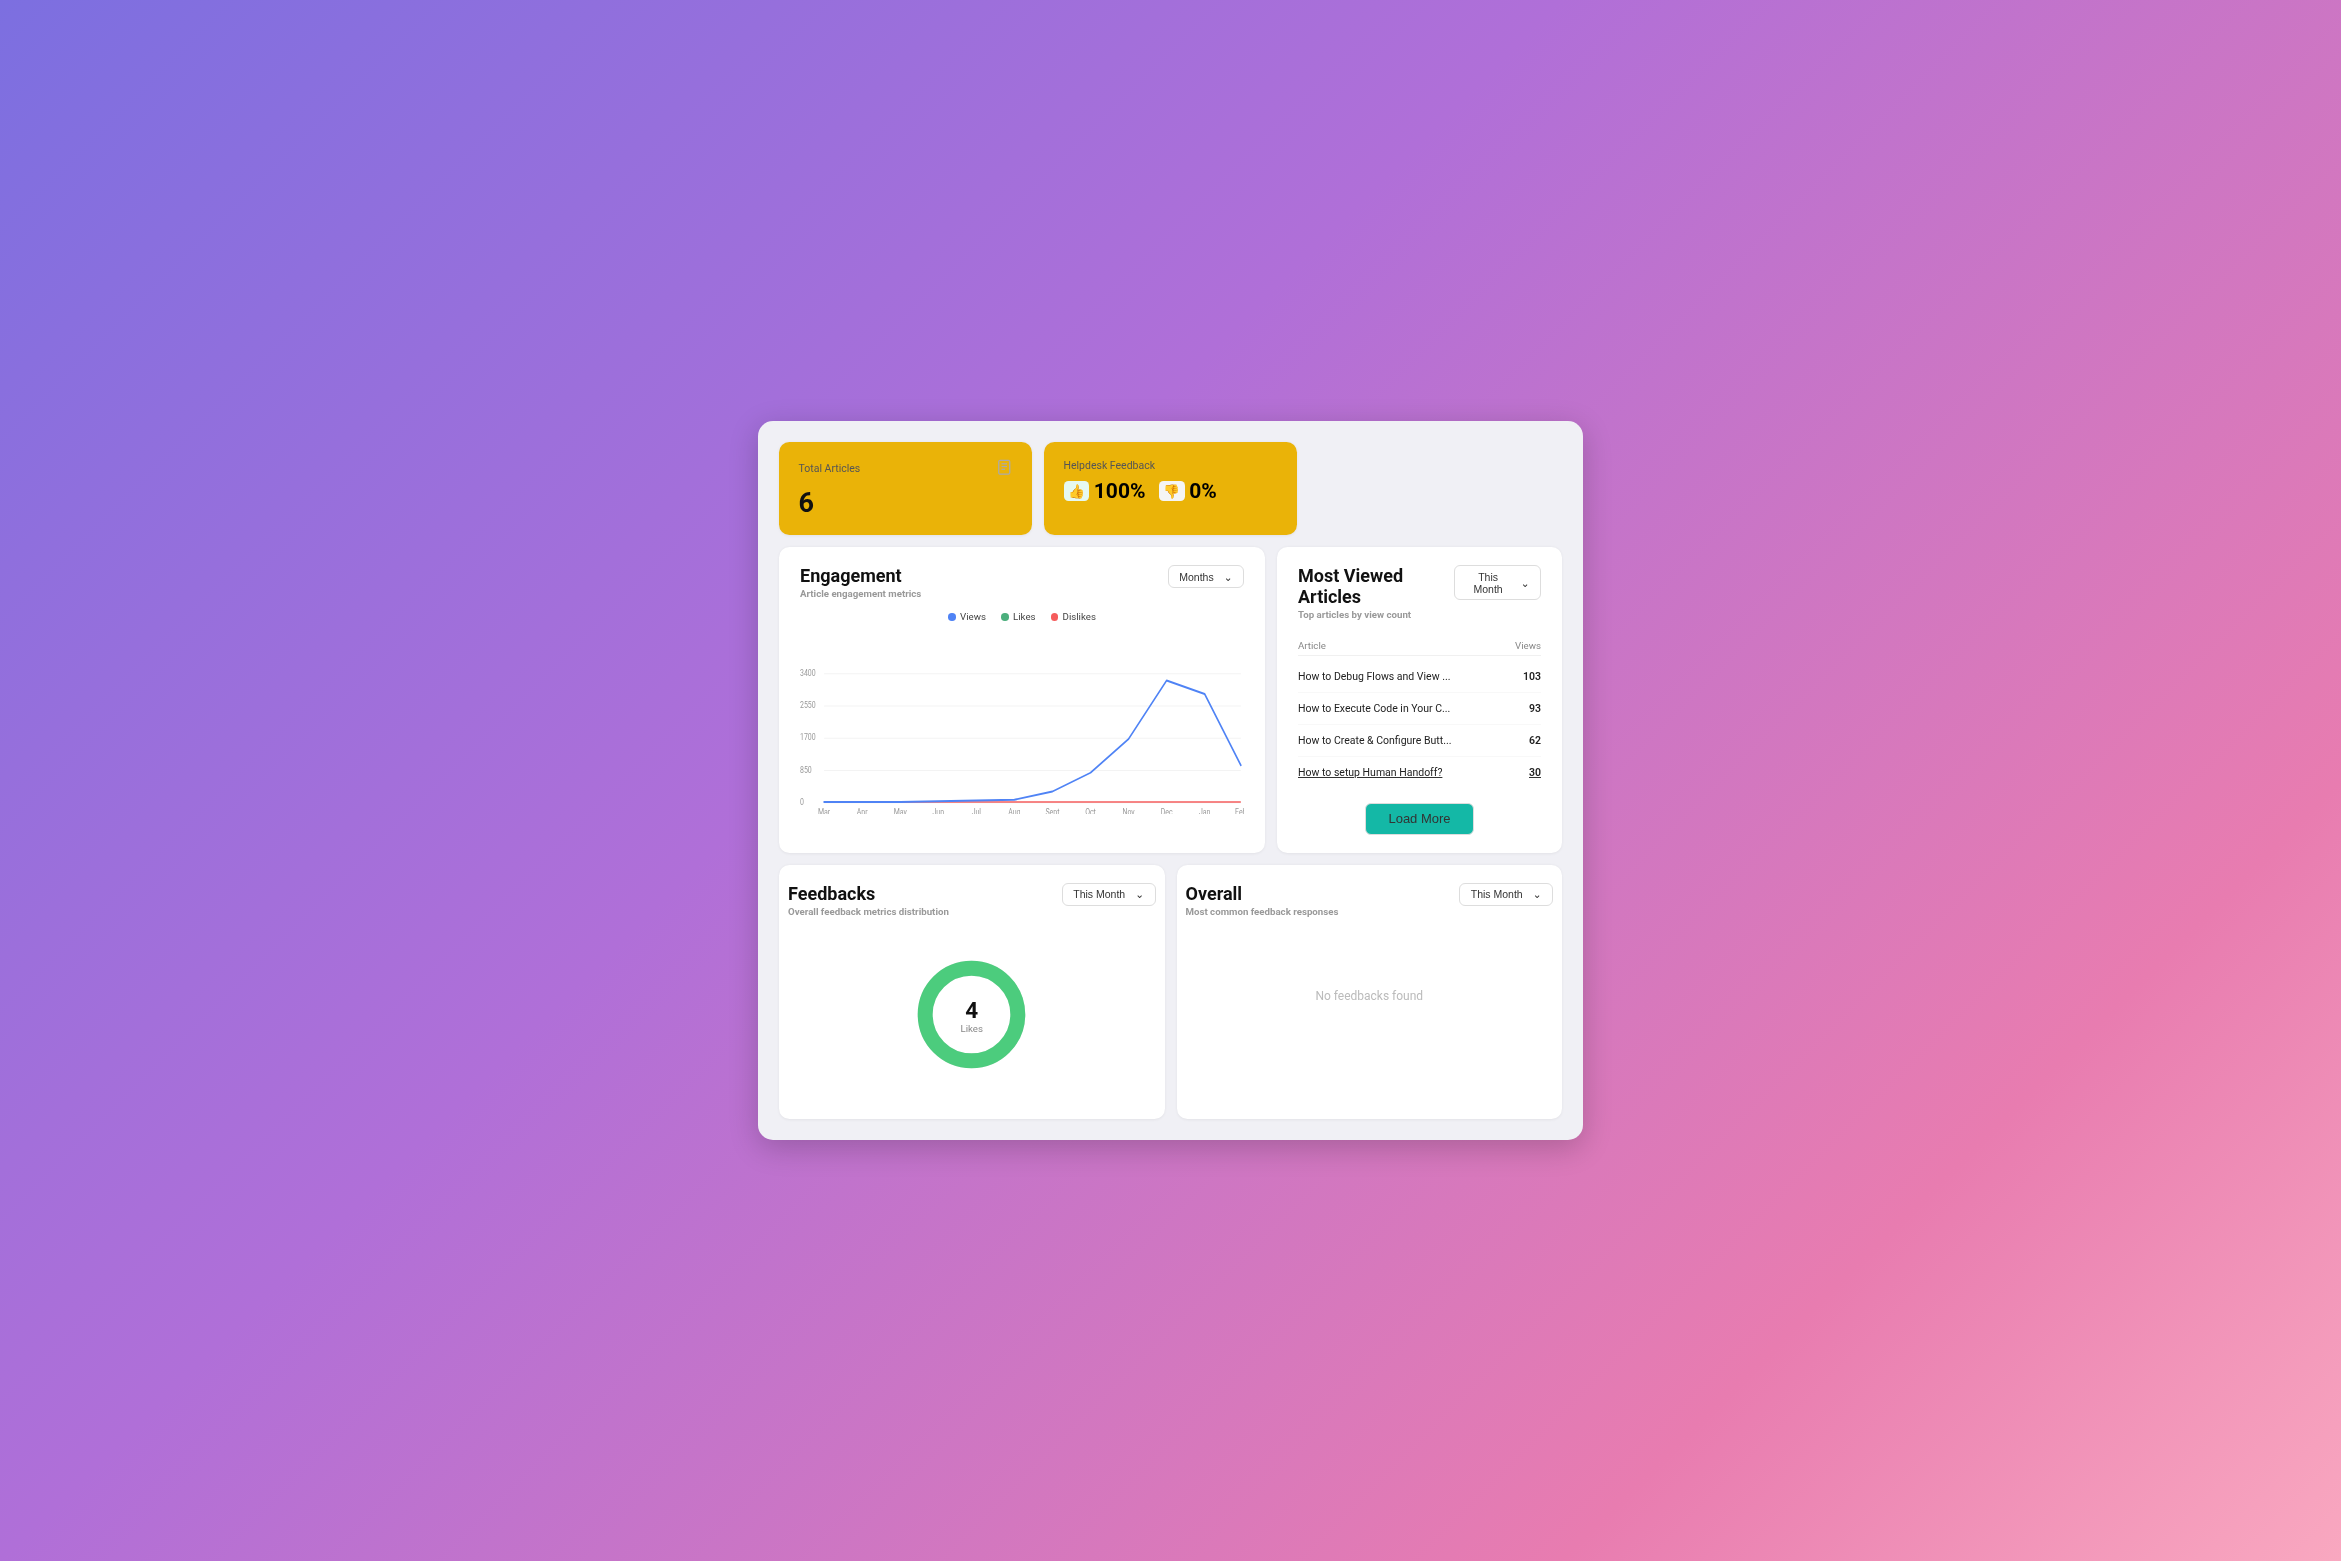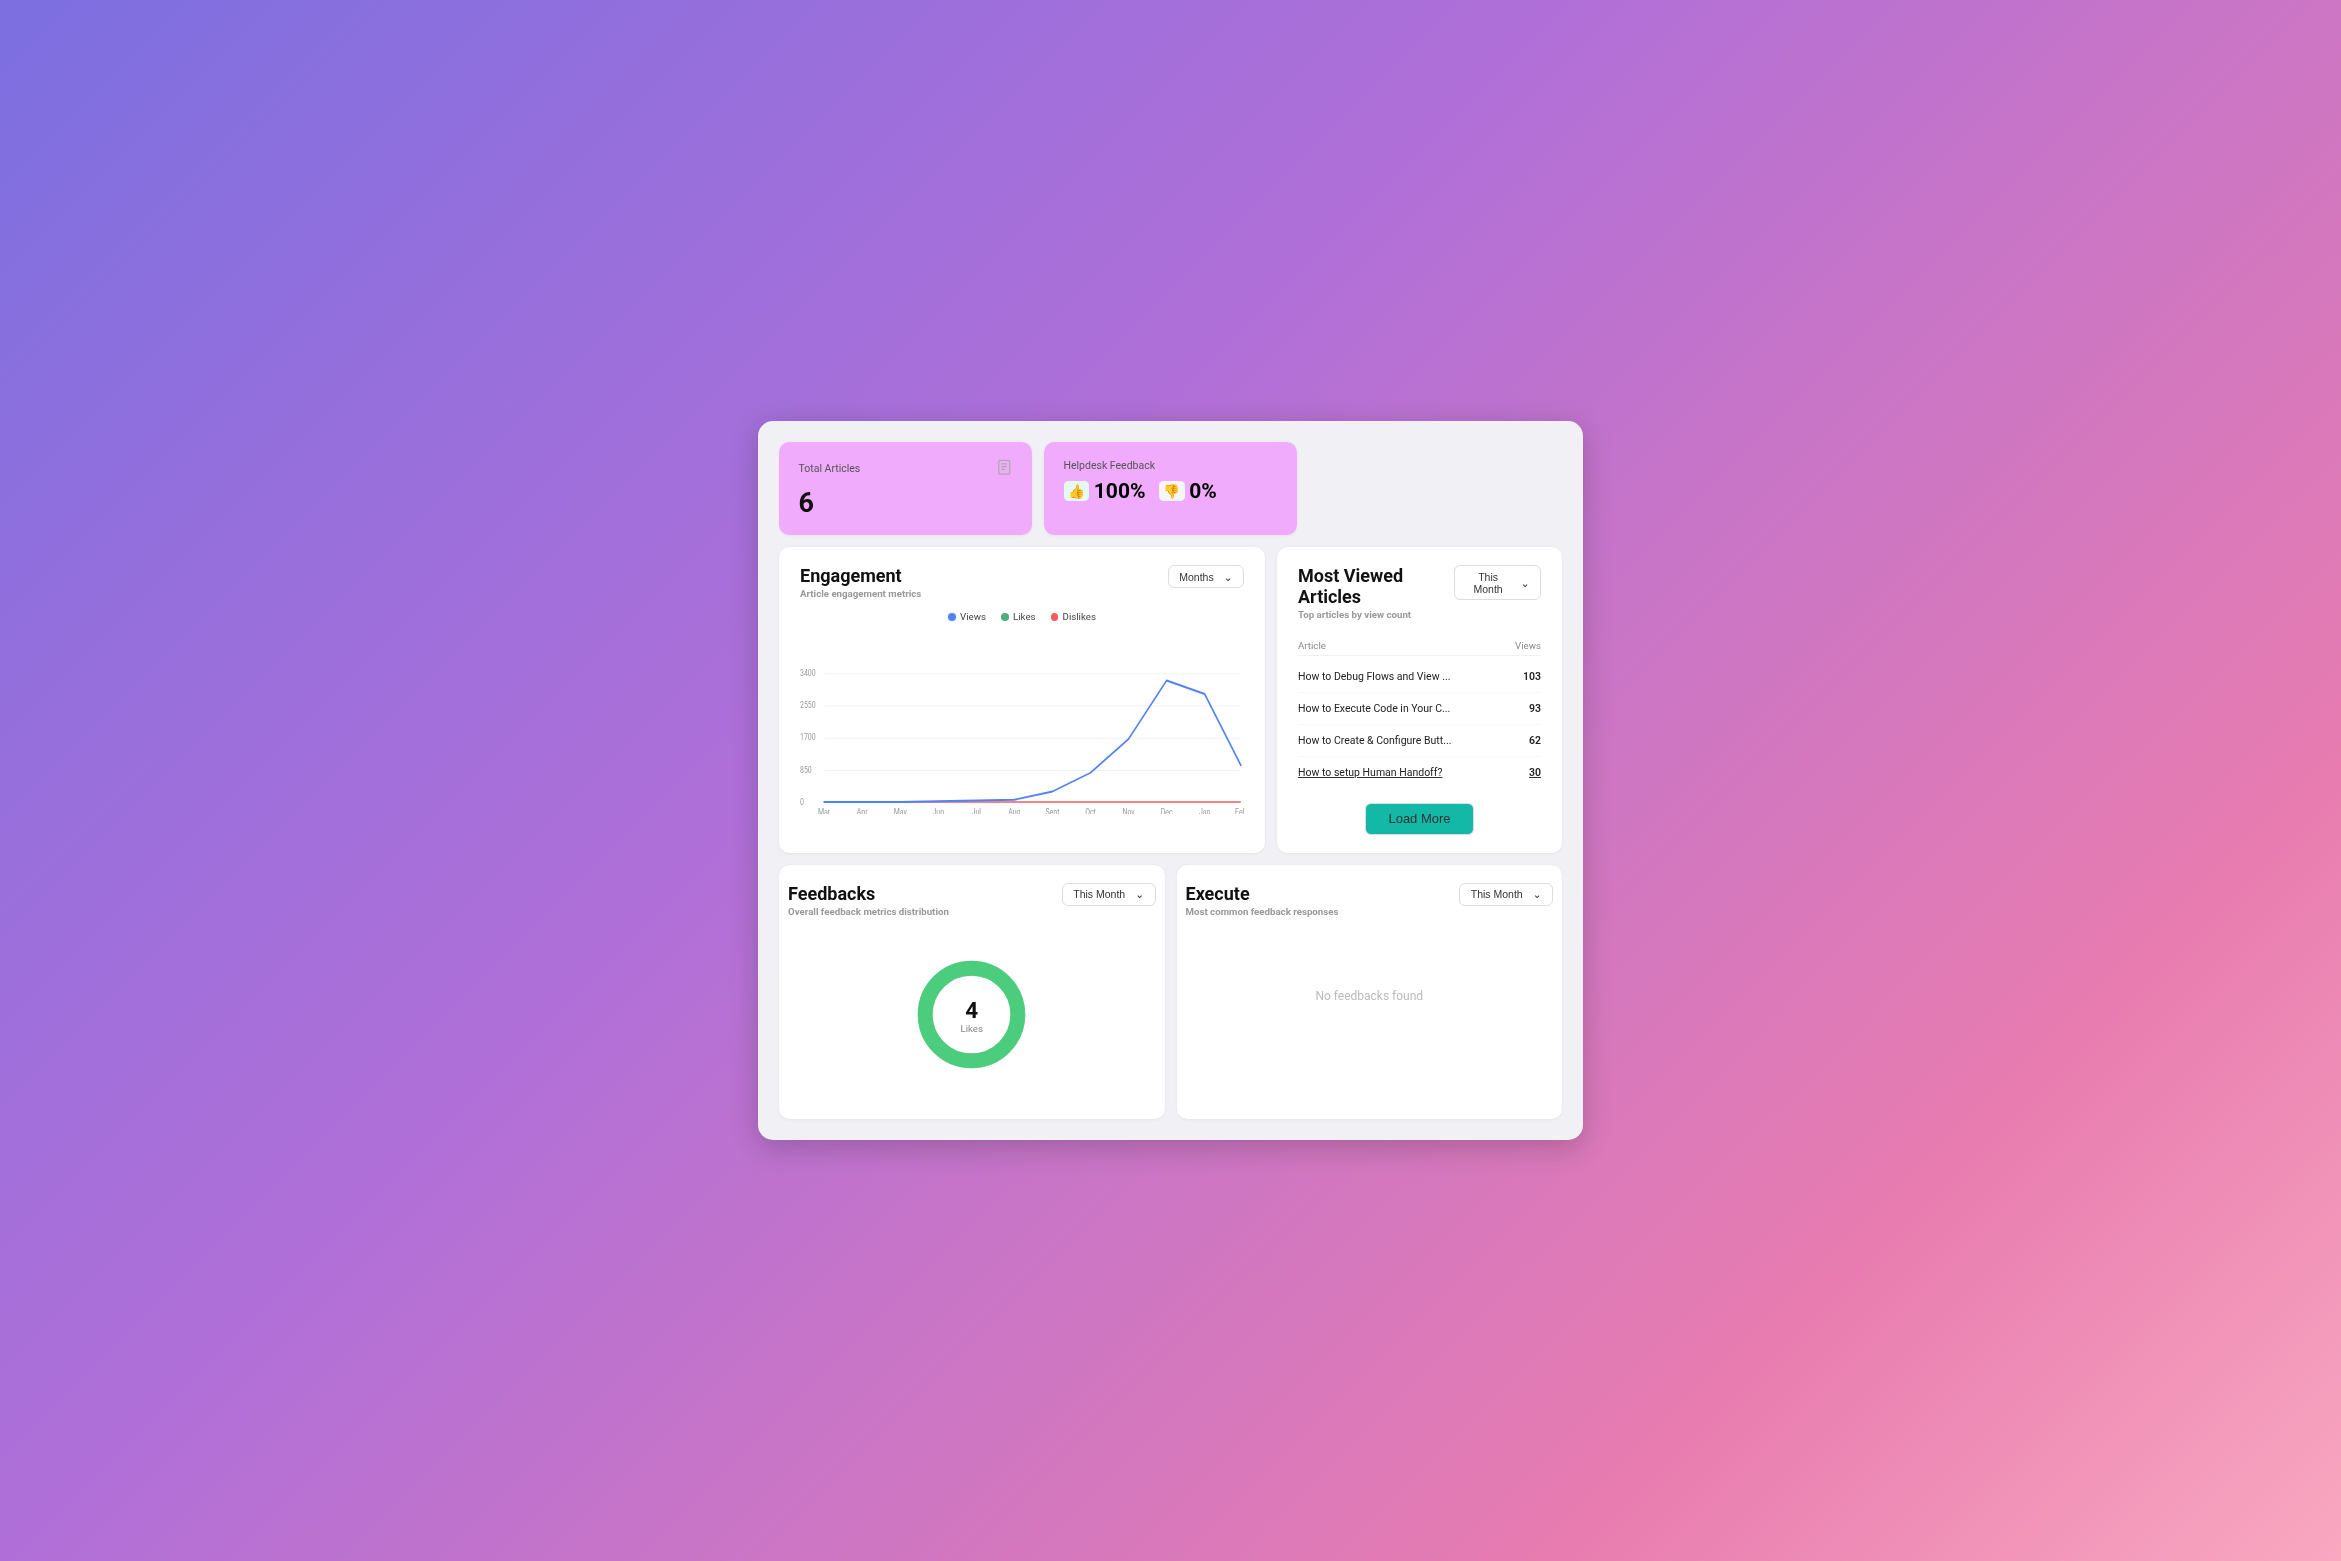--- a/index.html
+++ b/index.html
@@ -22,21 +22,21 @@
     }
 
     
     .stats-row {
       display: grid;
       grid-template-columns: 1fr 1fr 1fr;
       gap: 12px;
       margin-bottom: 12px;
     }
     .stat-card {
-      background: #f0abfc;
+      background: #eab308;
       border-radius: 10.5px;
       padding: 16.5px 19.5px;
       box-shadow: 0 0.7px 3px rgba(0,0,0,0.06);
     }
     .stat-card .stat-title {
       font-size: 10.5px;
       color: #555;
       margin-bottom: 7.5px;
       display: flex;
       align-items: center;
@@ -430,21 +430,21 @@
             <div class="donut-number">4</div>
             <div class="donut-label">Likes</div>
           </div>
         </div>
       </div>
     </div>
 
     <div class="feedback-card">
       <div class="card-header">
         <div>
-          <div class="card-title">Execute</div>
+          <div class="card-title">Overall</div>
           <div class="card-subtitle">Most common feedback responses</div>
         </div>
         <button class="dropdown-btn">
           <span>This Month</span>
           <span>⌄</span>
         </button>
       </div>
       <div class="no-feedbacks">No feedbacks found</div>
     </div>
 

